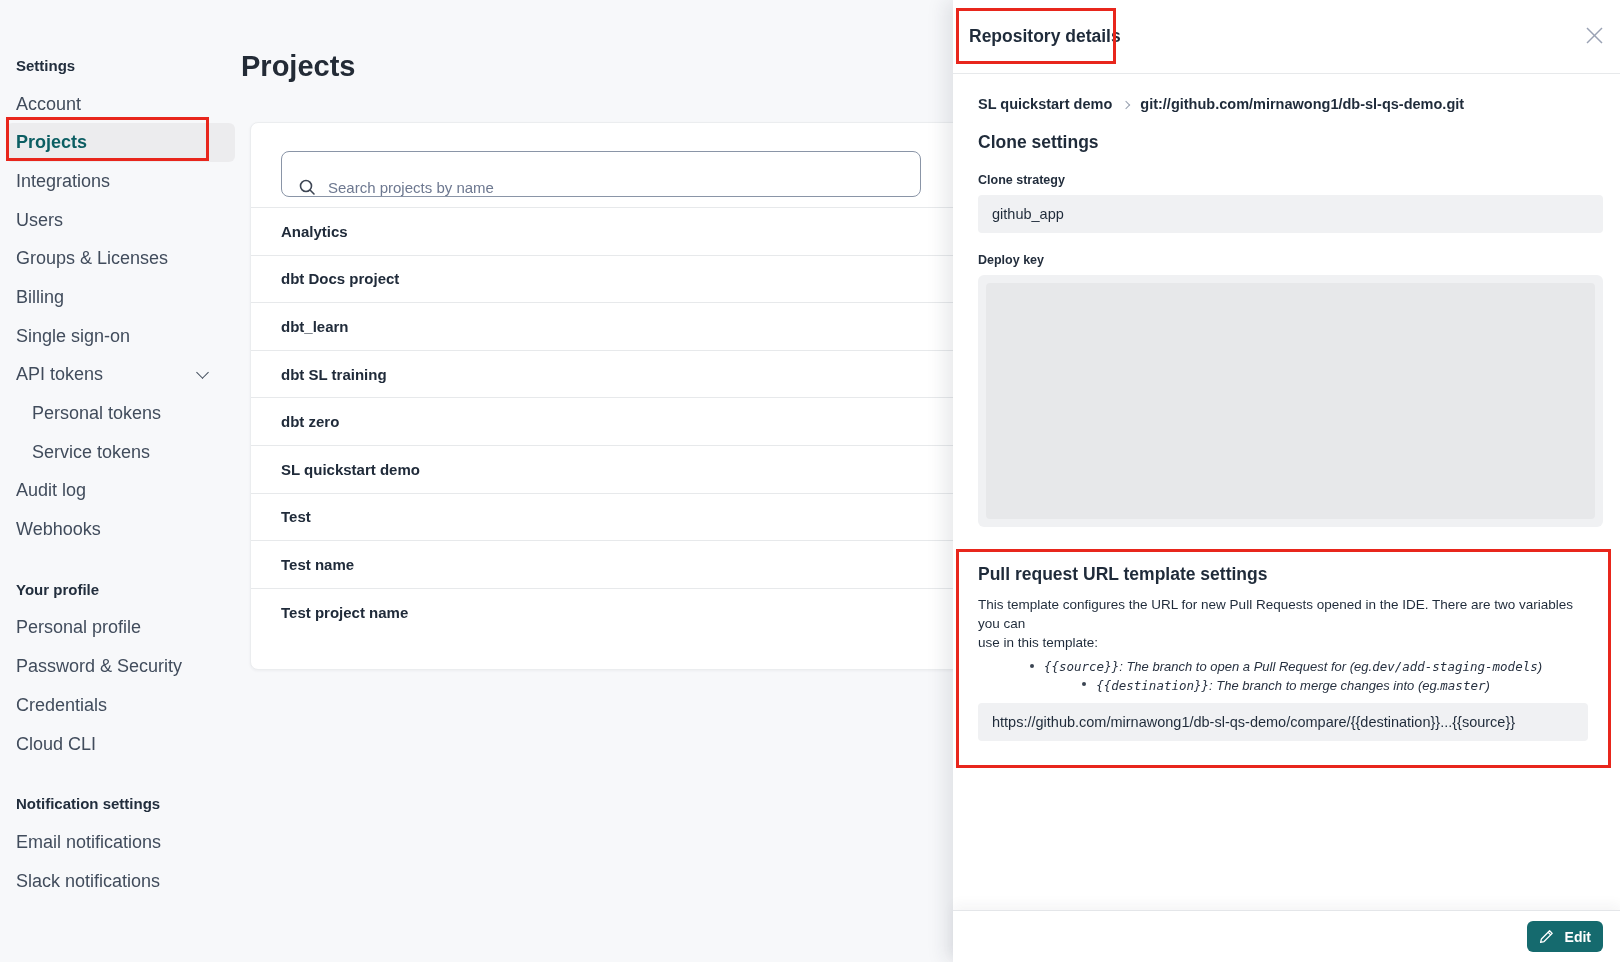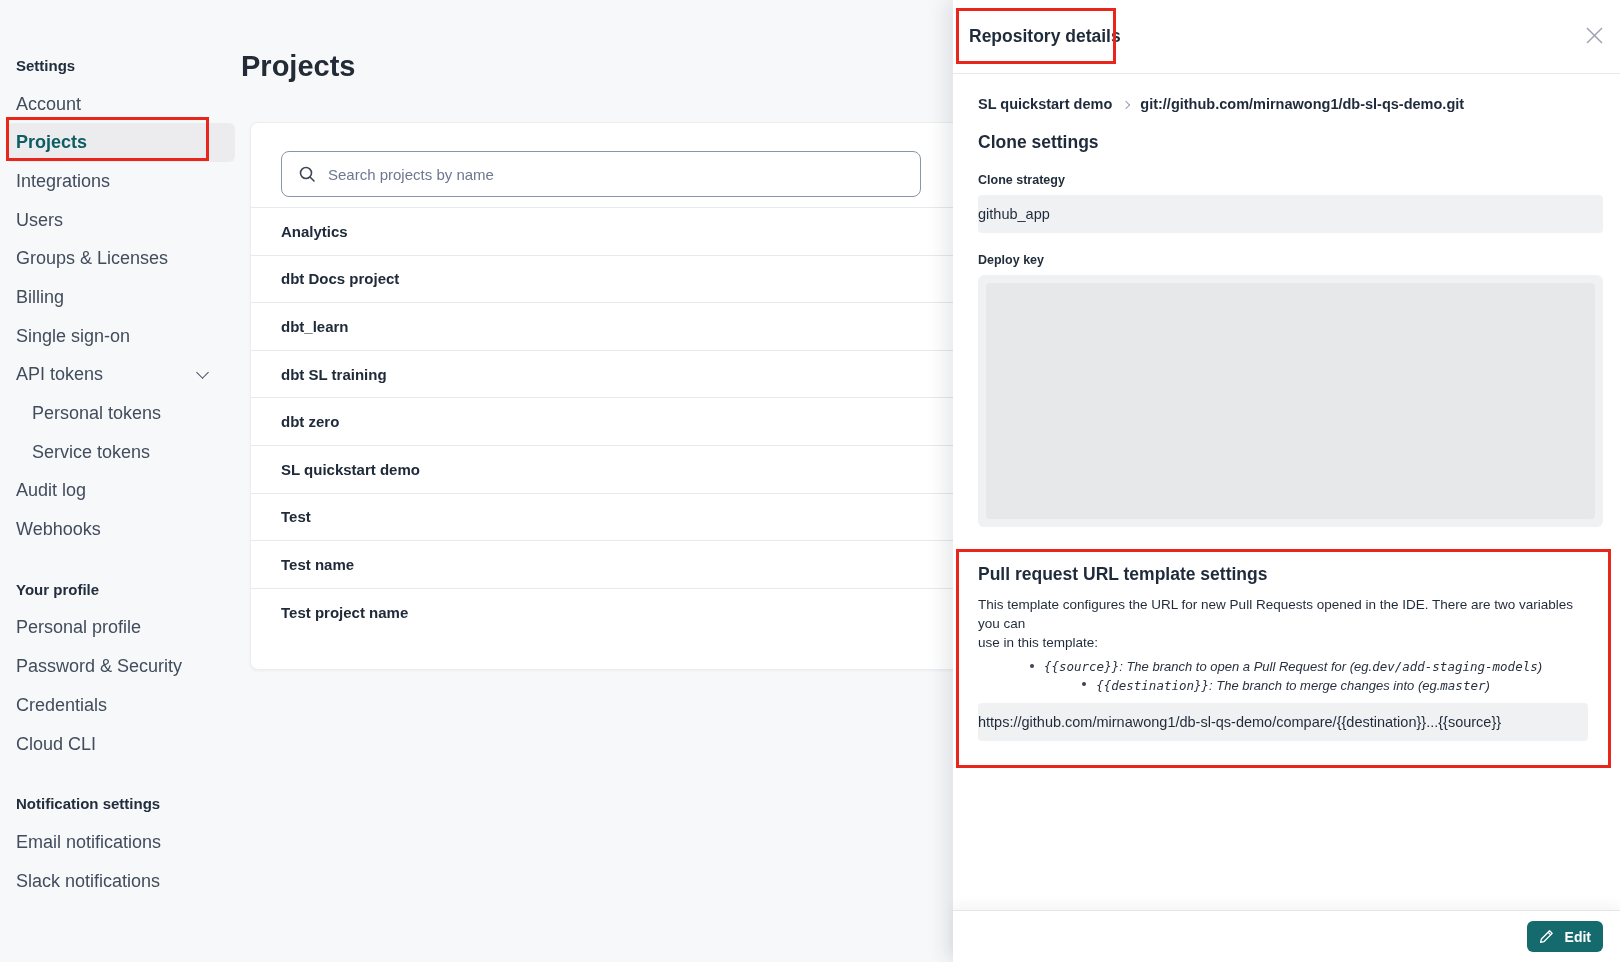--- a/index.html
+++ b/index.html
@@ -26,21 +26,21 @@
   .nav-spacer{height:21px;}
   .chev-down{width:9px;height:9px;border-right:1.8px solid #3f4a59;border-bottom:1.8px solid #3f4a59;
     transform:rotate(45deg);margin-left:auto;margin-right:28px;margin-top:-4px;}
   .red-box-sidebar{position:absolute;left:6px;top:117px;width:203px;height:44px;
     border:3px solid var(--annotation-red);z-index:6;pointer-events:none;}
   
   .page-title{position:absolute;left:241px;top:50px;font-size:29px;font-weight:700;color:#232b36;}
   .card{position:absolute;left:250px;top:122px;width:745px;height:548px;background:#fff;
     border:1px solid #ebedef;border-radius:8px;box-shadow:0 1px 3px rgba(31,42,58,.05);}
   .search-wrap{position:absolute;left:30px;top:28px;width:640px;height:46px;background:#fff;
-    border:1px solid #8a95a7;border-radius:8px;display:flex;align-items:center;}
+    border:1px solid #8a95a7;border-radius:8px;display:flex;align-items:flex-end;}
   .search-wrap svg{margin:0 12px 0 16px;flex:none;}
   .search-wrap input{border:none;outline:none;flex:1;font-size:15px;color:#1f2b3a;
     font-family:inherit;background:transparent;}
   .search-wrap input::placeholder{color:#6d7890;}
   .rows{position:absolute;top:84px;left:0;right:0;}
   .project-row{height:47.6px;border-top:1px solid #e7e9eb;display:flex;align-items:center;
     padding-left:30px;font-weight:700;font-size:15px;color:#202b3a;cursor:pointer;background:#fff;}
   
   .drawer{position:absolute;left:953px;top:0;width:667px;height:962px;background:#fff;
     box-shadow:-8px 0 18px rgba(31,42,58,.10);}
@@ -51,21 +51,21 @@
   .close-btn{position:absolute;right:13px;top:22px;width:26px;height:26px;display:flex;
     align-items:center;justify-content:center;cursor:pointer;background:none;border:none;}
   .drawer-body{position:absolute;top:74px;left:0;right:0;bottom:52px;
     padding:22px 17px 0 25px;overflow:hidden;}
   .breadcrumb{display:flex;align-items:center;gap:11px;font-size:14.5px;font-weight:700;color:#1f2b3a;}
   .bc-chev{width:6px;height:6px;border-right:1.6px solid #98a1b0;border-bottom:1.6px solid #98a1b0;
     transform:rotate(-45deg);margin-top:1px;}
   .section-h{font-size:17.5px;font-weight:700;color:#1f2b3a;margin-top:20px;}
   .field-label{font-size:12.5px;font-weight:700;color:#232e3d;margin-top:20px;}
   .field{margin-top:8px;height:38px;background:#f0f1f3;border-radius:4px;display:flex;
-    align-items:center;padding:0 0;font-size:14.5px;color:#1f2b3a;}
+    align-items:center;padding:0 14px;font-size:14.5px;color:#1f2b3a;}
   .deploy-box{margin-top:8px;height:252px;background:#f0f1f3;border-radius:6px;padding:8px;}
   .deploy-inner{width:100%;height:100%;background:#e7e8ea;border-radius:4px;}
   .pr-section{margin:22px -8px 0 -22px;border:3px solid var(--annotation-red);
     padding:12px 20px 24px 19px;}
   .pr-section .section-h{margin-top:0;}
   .desc{margin-top:10px;font-size:13.5px;line-height:19px;color:#1f2b3a;}
   .bullets{list-style:none;margin-top:6px;}
   .bullets li{font-size:13px;color:#273140;line-height:18.5px;display:flex;align-items:baseline;justify-content:center;}
   .bullet-dot{width:4px;height:4px;border-radius:50%;background:#3a4452;flex:none;
     margin:0 10px 3px 6px;align-self:center;}

